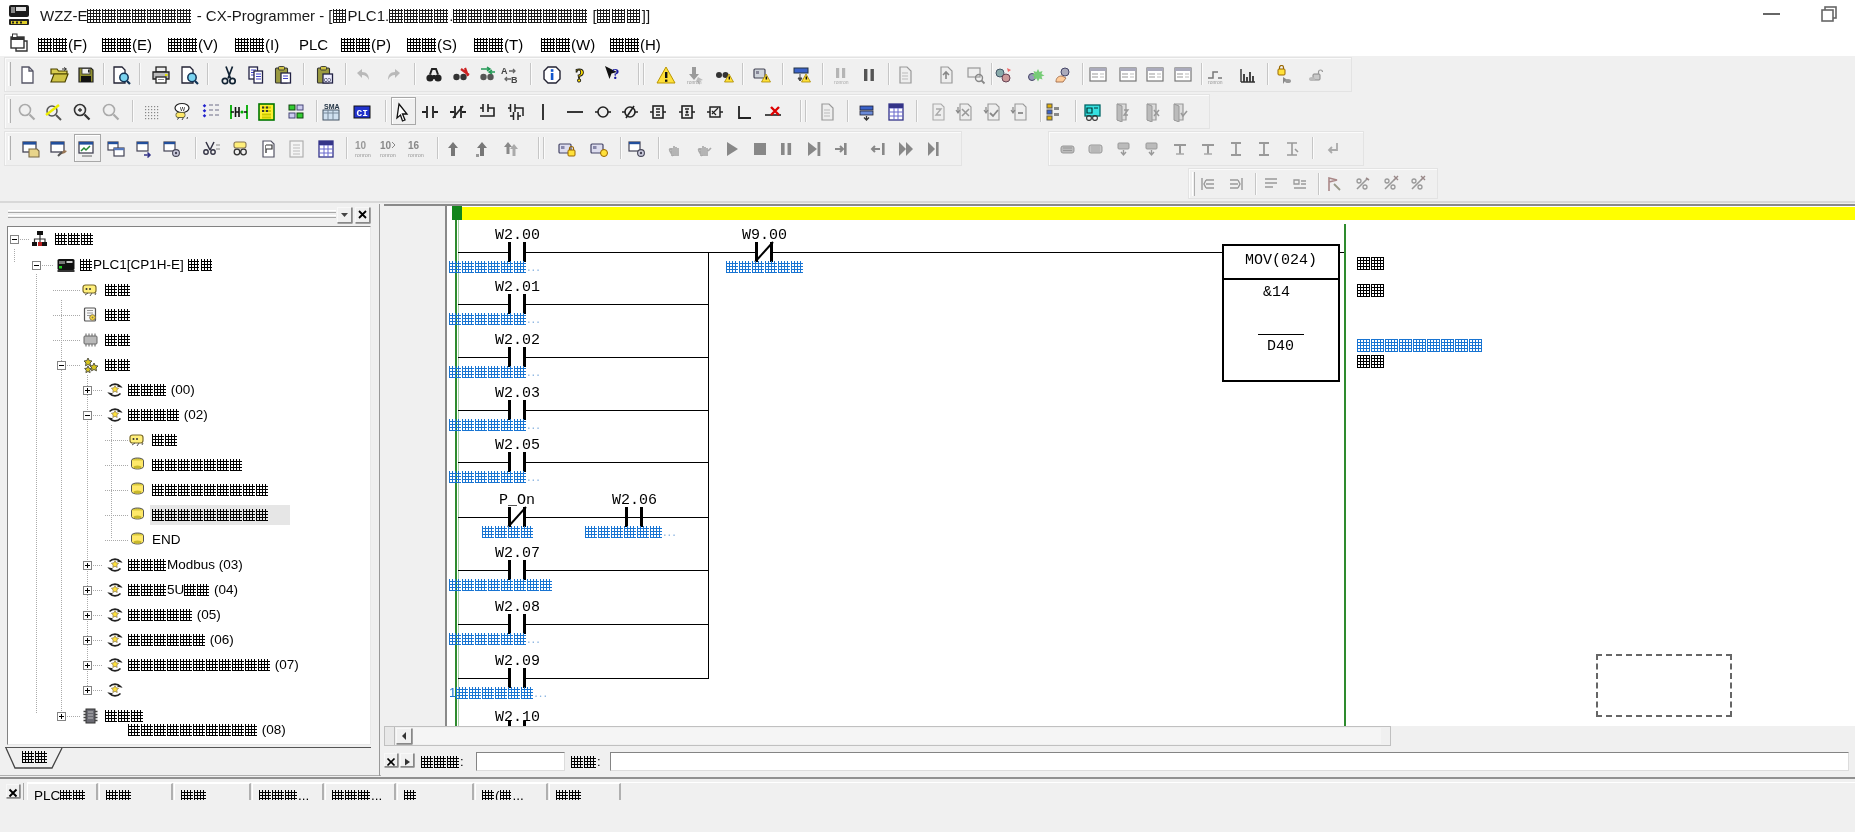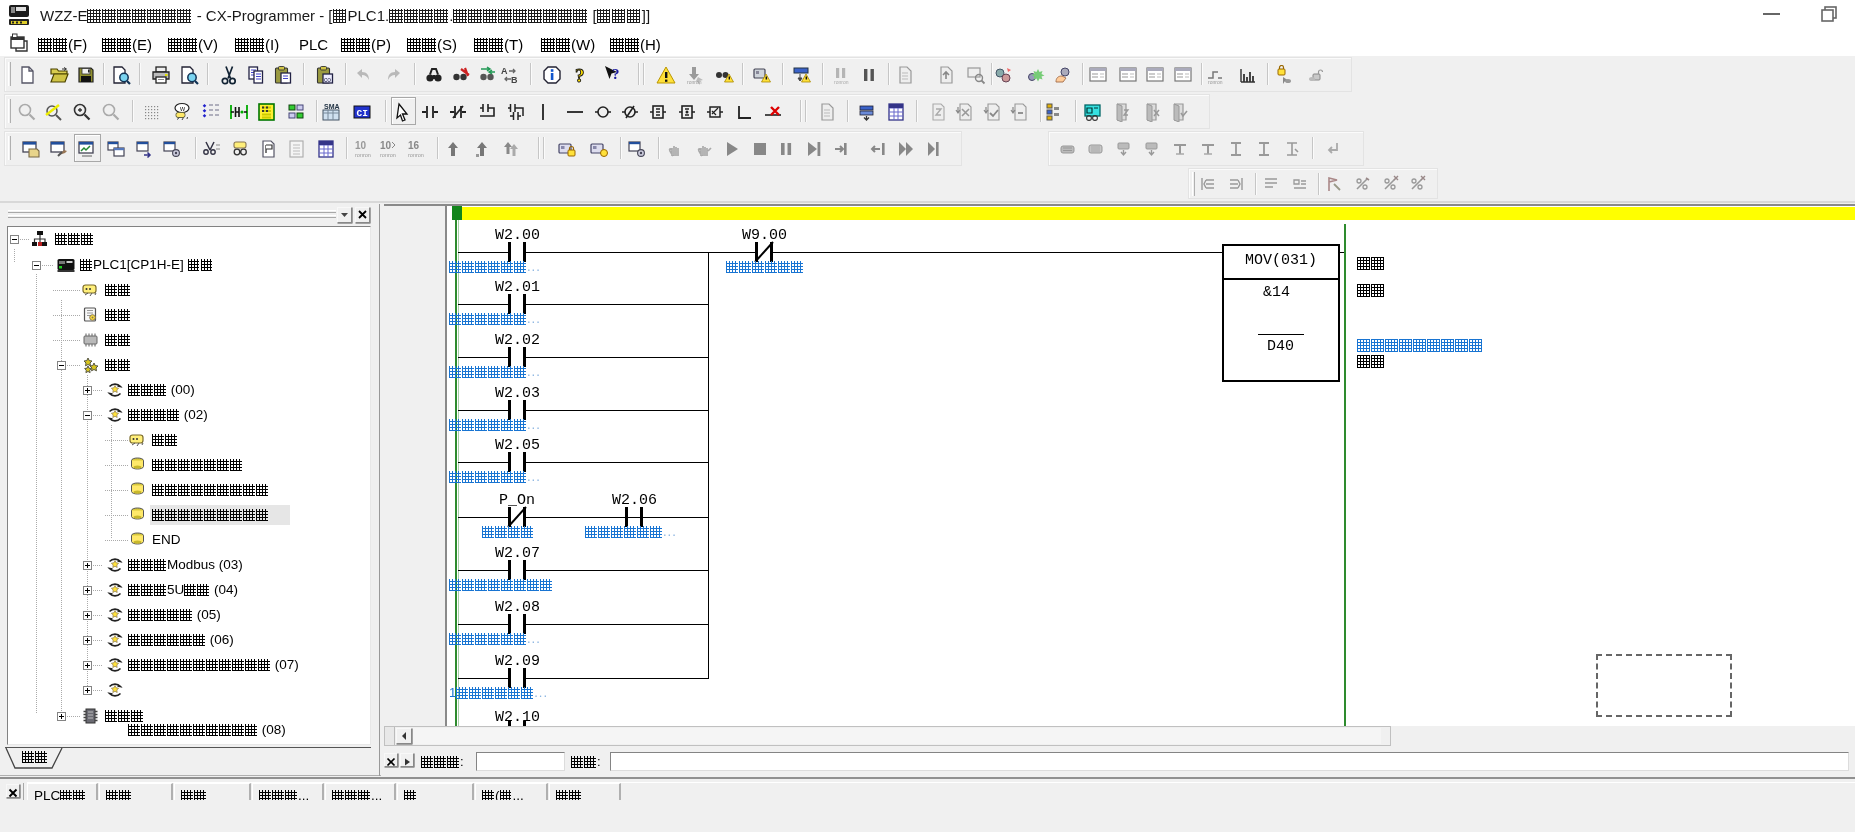--- a/index.html
+++ b/index.html
@@ -975,21 +975,21 @@
 <div class="ab" style="left:640px;top:507px;width:3px;height:20px;background:#000"></div>
 <div class="ab" style="left:643px;top:517px;width:65px;height:1px;background:#000"></div>
 <div class="ab" style="left:612px;top:492px;font-size:15px;color:#000;white-space:nowrap;line-height:1.15;font-family:Liberation Mono,monospace">W2.06</div>
 <div class="ab" style="left:482px;top:525px;font-size:13px;color:#1874d2;white-space:nowrap;line-height:1.15;"><i class="cj c13" style="--c:#1874d2"></i><i class="cj c13" style="--c:#1874d2"></i><i class="cj c13" style="--c:#1874d2"></i><i class="cj c13" style="--c:#1874d2"></i></div>
 <div class="ab" style="left:585px;top:525px;font-size:13px;color:#1874d2;white-space:nowrap;line-height:1.15;"><i class="cj c13" style="--c:#1874d2"></i><i class="cj c13" style="--c:#1874d2"></i><i class="cj c13" style="--c:#1874d2"></i><i class="cj c13" style="--c:#1874d2"></i><i class="cj c13" style="--c:#1874d2"></i><i class="cj c13" style="--c:#1874d2"></i><span style="color:#8ab4e0;letter-spacing:1px">...</span></div>
 <div class="ab" style="left:495px;top:709px;font-size:15px;color:#000;white-space:nowrap;line-height:1.15;font-family:Liberation Mono,monospace">W2.10</div>
 <div class="ab" style="left:508px;top:721px;width:3px;height:5px;background:#000"></div>
 <div class="ab" style="left:523px;top:721px;width:3px;height:5px;background:#000"></div>
 <div class="ab" style="left:1222px;top:244px;width:118px;height:138px;background:#fff;border:2px solid #000"></div>
 <div class="ab" style="left:1222px;top:278px;width:118px;height:2px;background:#000"></div>
-<div class="ab" style="left:1245px;top:252px;font-size:15px;color:#000;white-space:nowrap;line-height:1.15;font-family:Liberation Mono,monospace">MOV(031)</div>
+<div class="ab" style="left:1245px;top:252px;font-size:15px;color:#000;white-space:nowrap;line-height:1.15;font-family:Liberation Mono,monospace">MOV(024)</div>
 <div class="ab" style="left:1263px;top:284px;font-size:15px;color:#000;white-space:nowrap;line-height:1.15;font-family:Liberation Mono,monospace">&amp;14</div>
 <div class="ab" style="left:1258px;top:334px;width:46px;height:1px;background:#000"></div>
 <div class="ab" style="left:1267px;top:338px;font-size:15px;color:#000;white-space:nowrap;line-height:1.15;font-family:Liberation Mono,monospace">D40</div>
 <div class="ab" style="left:1340px;top:252px;width:4px;height:1px;background:#000"></div>
 <div class="ab" style="left:1357px;top:255px;font-size:14px;color:#000;white-space:nowrap;line-height:1.15;"><i class="cj c14"></i><i class="cj c14"></i></div>
 <div class="ab" style="left:1357px;top:282px;font-size:14px;color:#000;white-space:nowrap;line-height:1.15;"><i class="cj c14"></i><i class="cj c14"></i></div>
 <div class="ab" style="left:1357px;top:337px;font-size:14px;color:#1874d2;white-space:nowrap;line-height:1.15;"><i class="cj c14" style="--c:#1874d2"></i><i class="cj c14" style="--c:#1874d2"></i><i class="cj c14" style="--c:#1874d2"></i><i class="cj c14" style="--c:#1874d2"></i><i class="cj c14" style="--c:#1874d2"></i><i class="cj c14" style="--c:#1874d2"></i><i class="cj c14" style="--c:#1874d2"></i><i class="cj c14" style="--c:#1874d2"></i><i class="cj c14" style="--c:#1874d2"></i></div>
 <div class="ab" style="left:1357px;top:353px;font-size:14px;color:#000;white-space:nowrap;line-height:1.15;"><i class="cj c14"></i><i class="cj c14"></i></div>
 <div class="ab" style="left:1596px;top:654px;width:136px;height:63px;border:2px dashed #666;background:#fff"></div>
 <div class="ab" style="left:384px;top:726px;width:1007px;height:20px;background:#f0f0f0;border:1px solid #c0c0c0"></div>

